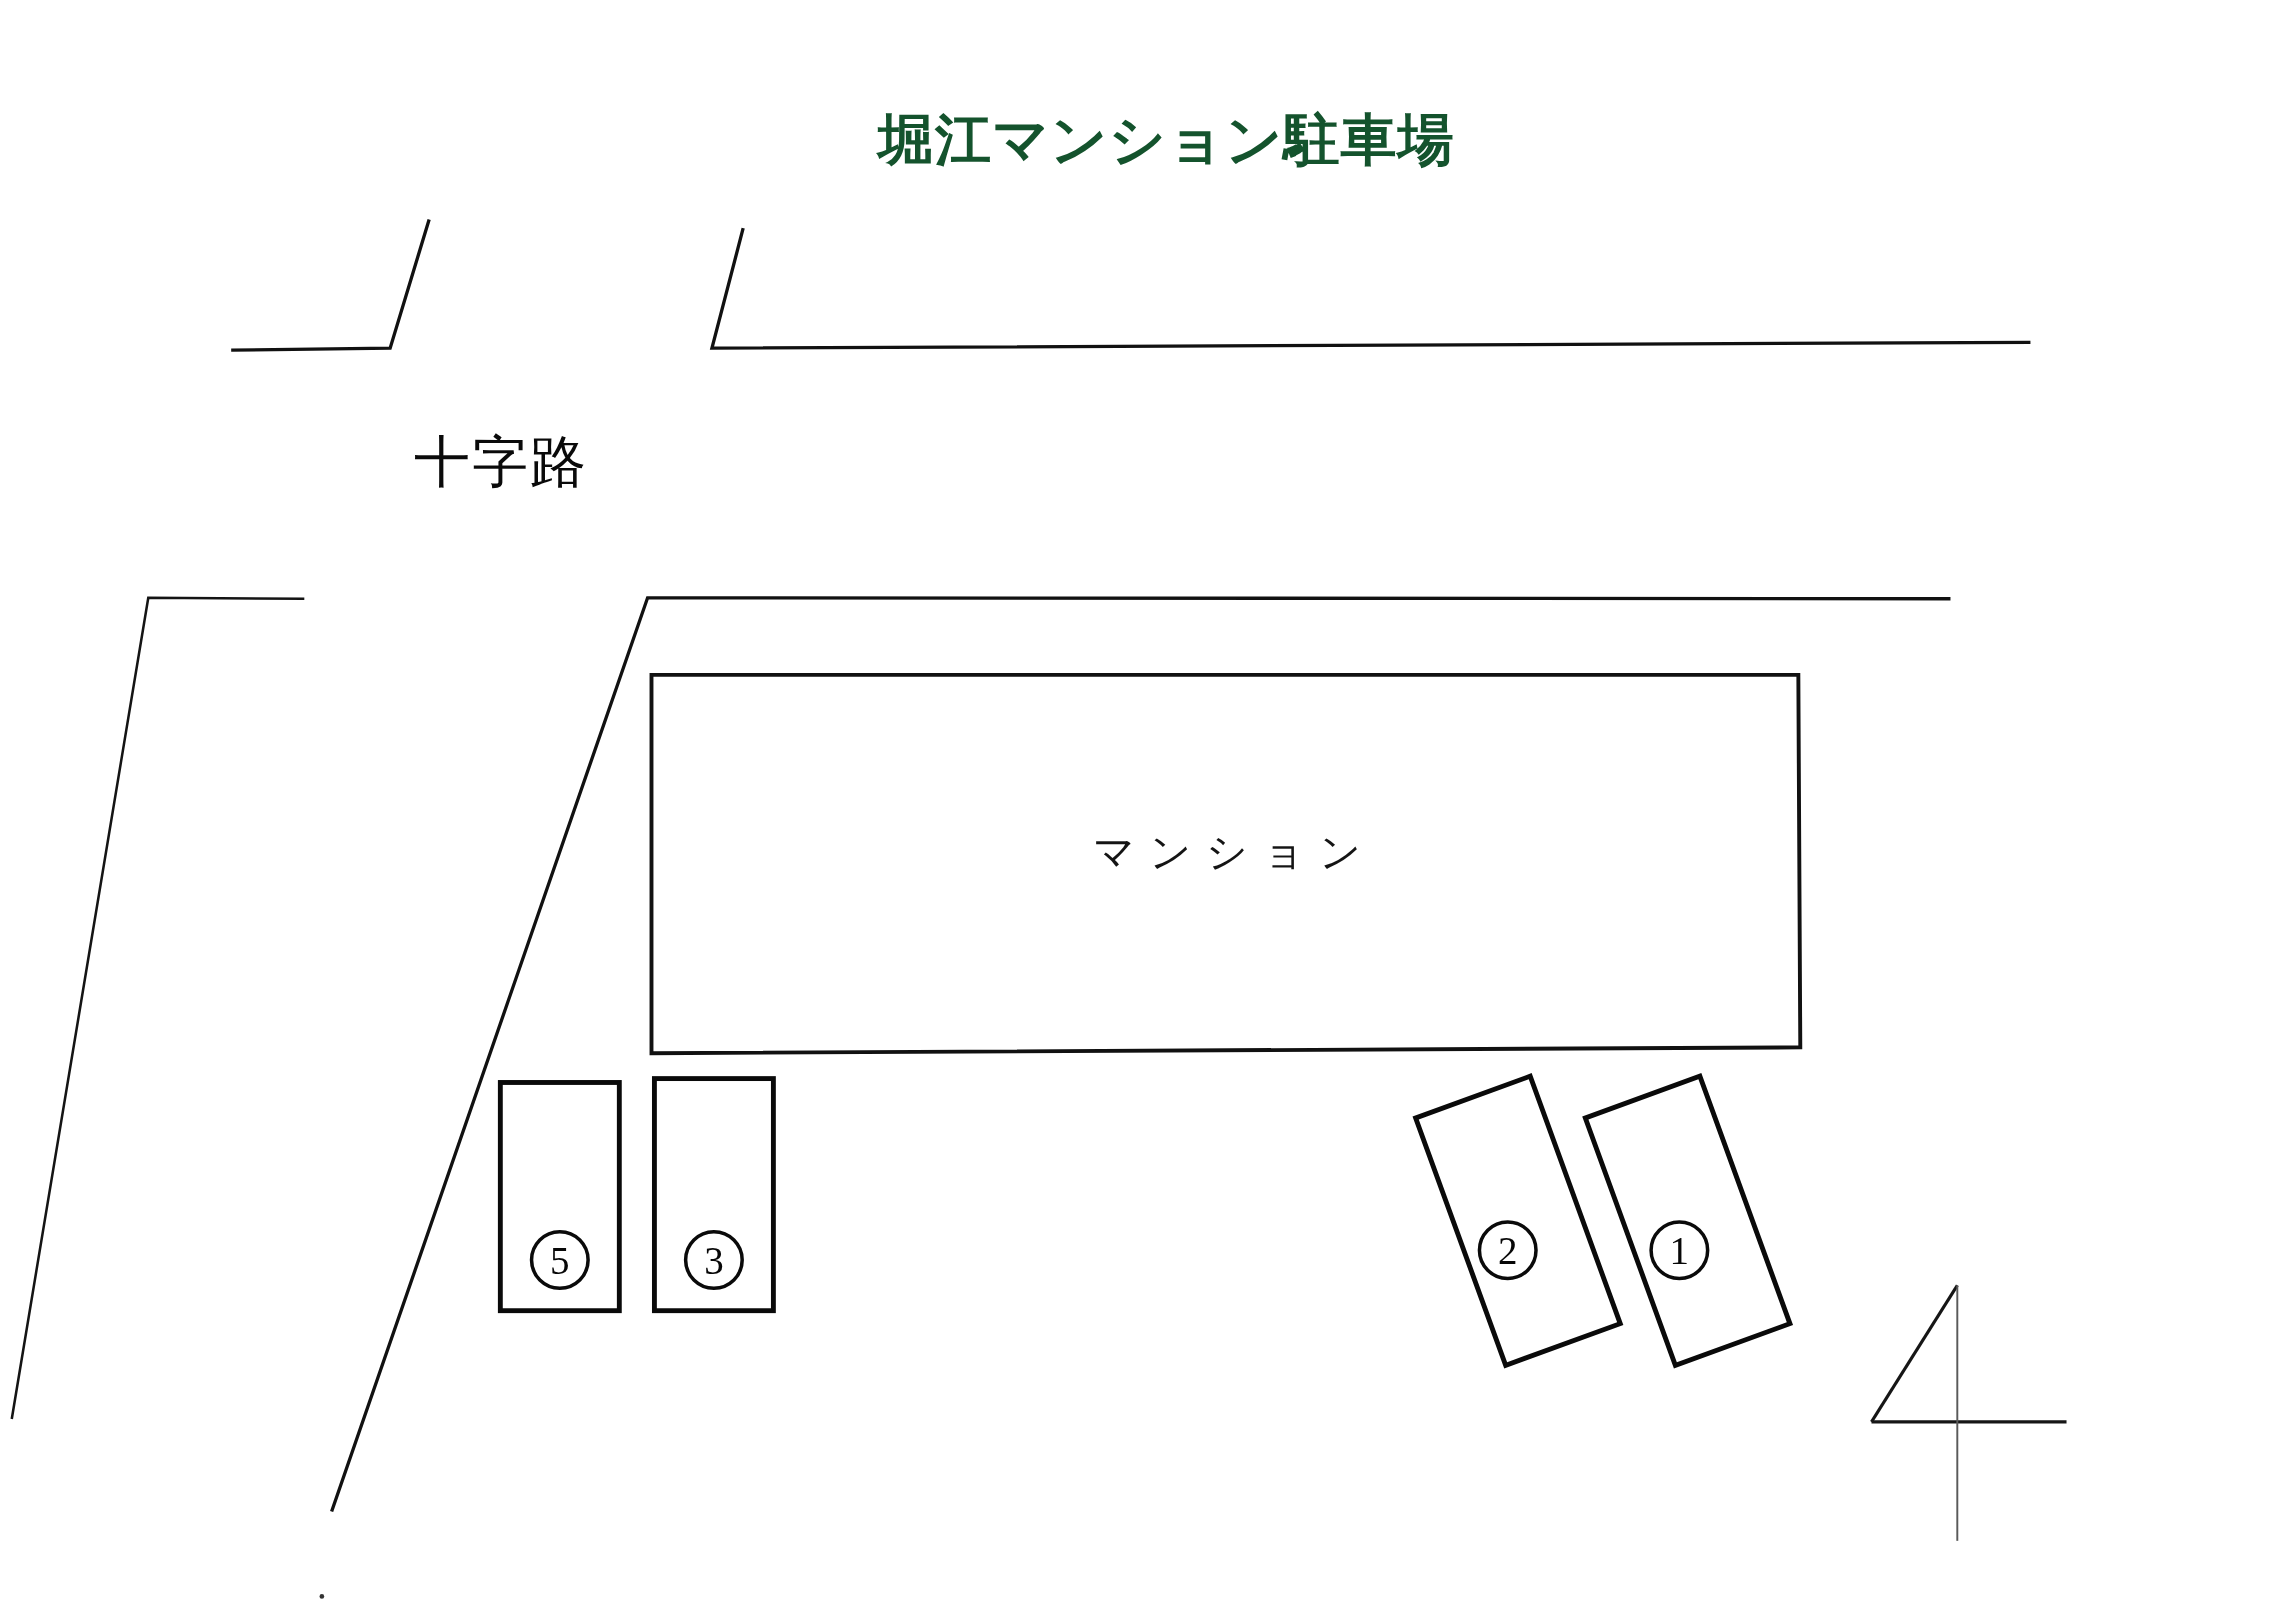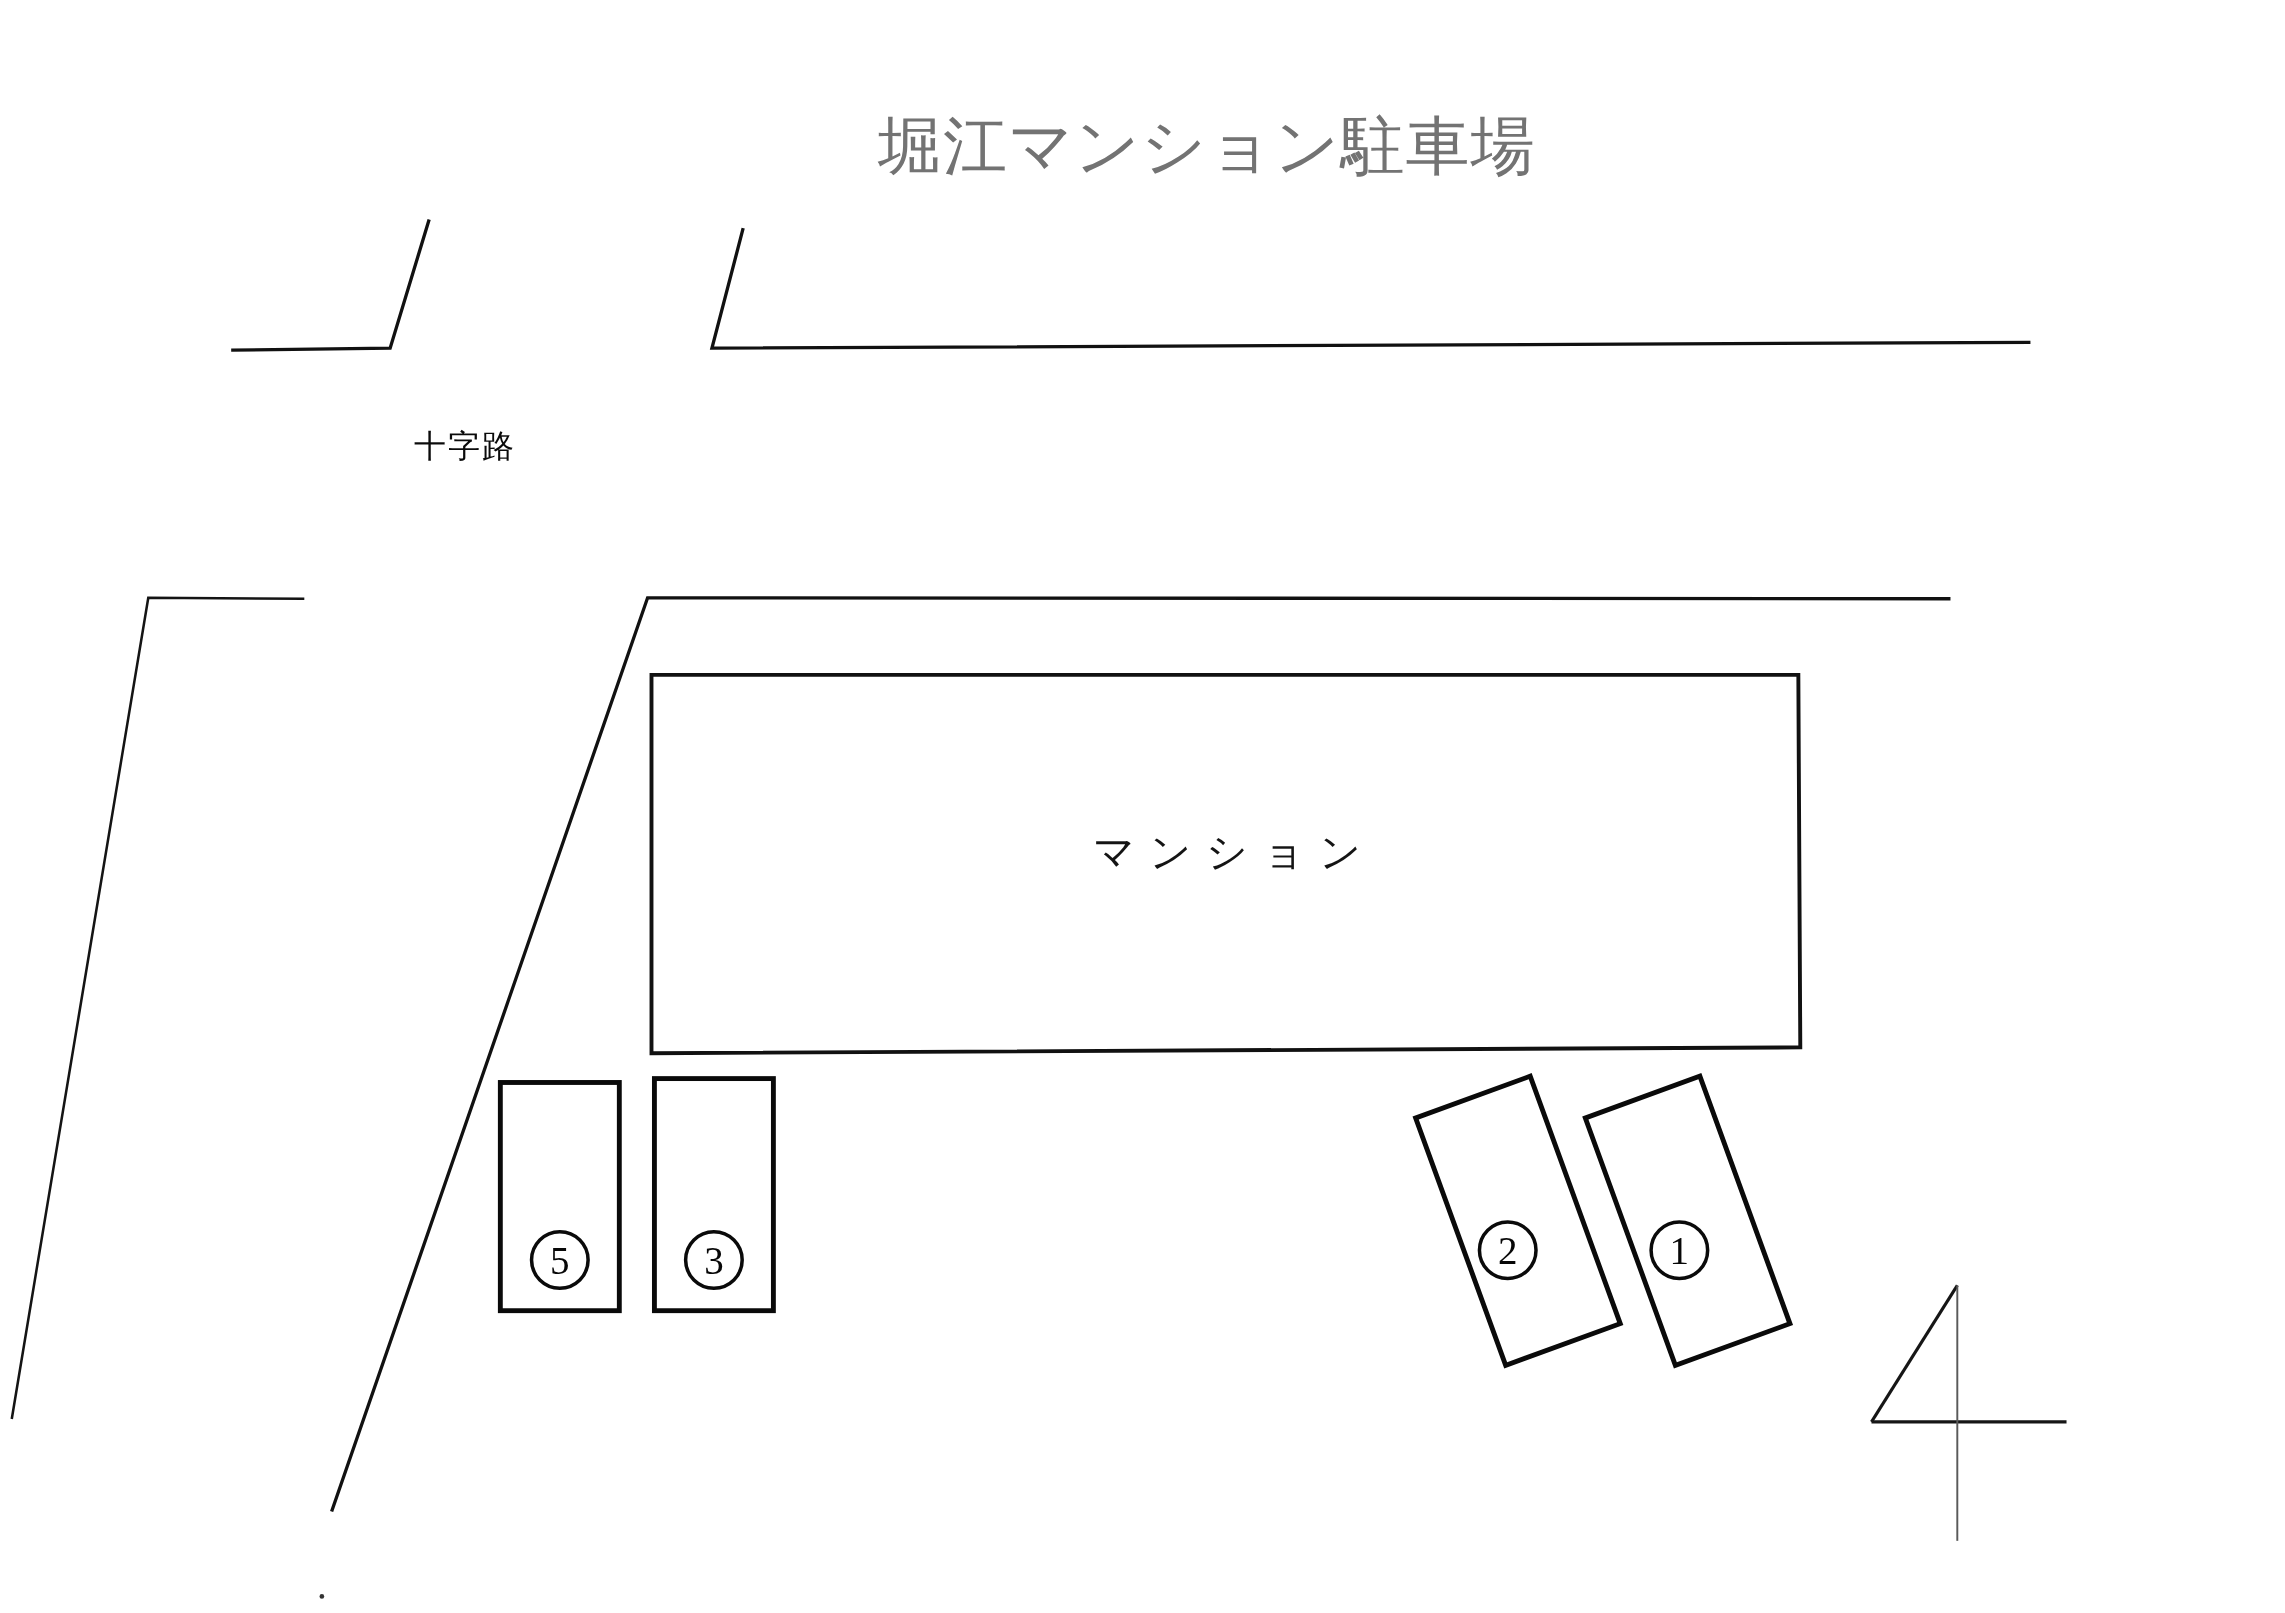--- a/index.html
+++ b/index.html
@@ -74,37 +74,37 @@
     inset: 0;
     pointer-events: none;
   }
   .text-layer > * {
     position: absolute;
     white-space: nowrap;
   }
   .map-title {
     left: 878px;
     top: 103px;
-    font-size: 64px;
-    font-weight: 400;
+    font-size: 56px;
+    font-weight: 700;
     letter-spacing: 1px;
-    color: #737373;
+    color: #14532d;
   }
   .map-address {
     left: 1484px;
     top: 207px;
     font-size: 44px;
     font-weight: 400;
     letter-spacing: 0px;
     color: #0a0a0a;
   }
   .label-crossroad {
     left: 414px;
     top: 425px;
-    font-size: 32px;
+    font-size: 56px;
     font-weight: 400;
     letter-spacing: 2px;
     color: #0a0a0a;
   }
   .label-building {
     left: 1053px;
     top: 825px;
     font-size: 41px;
     font-weight: 400;
     letter-spacing: 14.6px;

